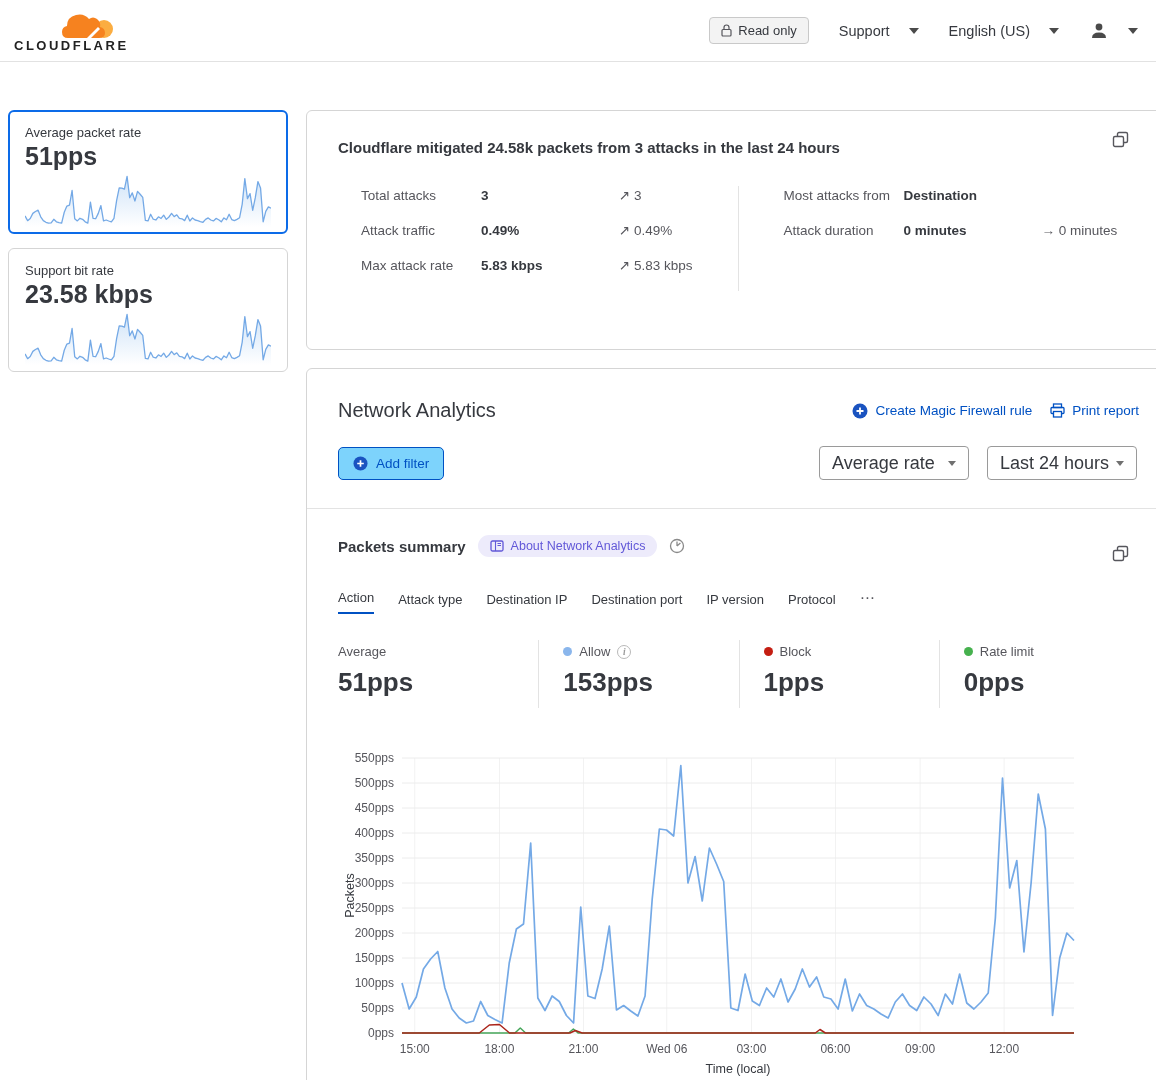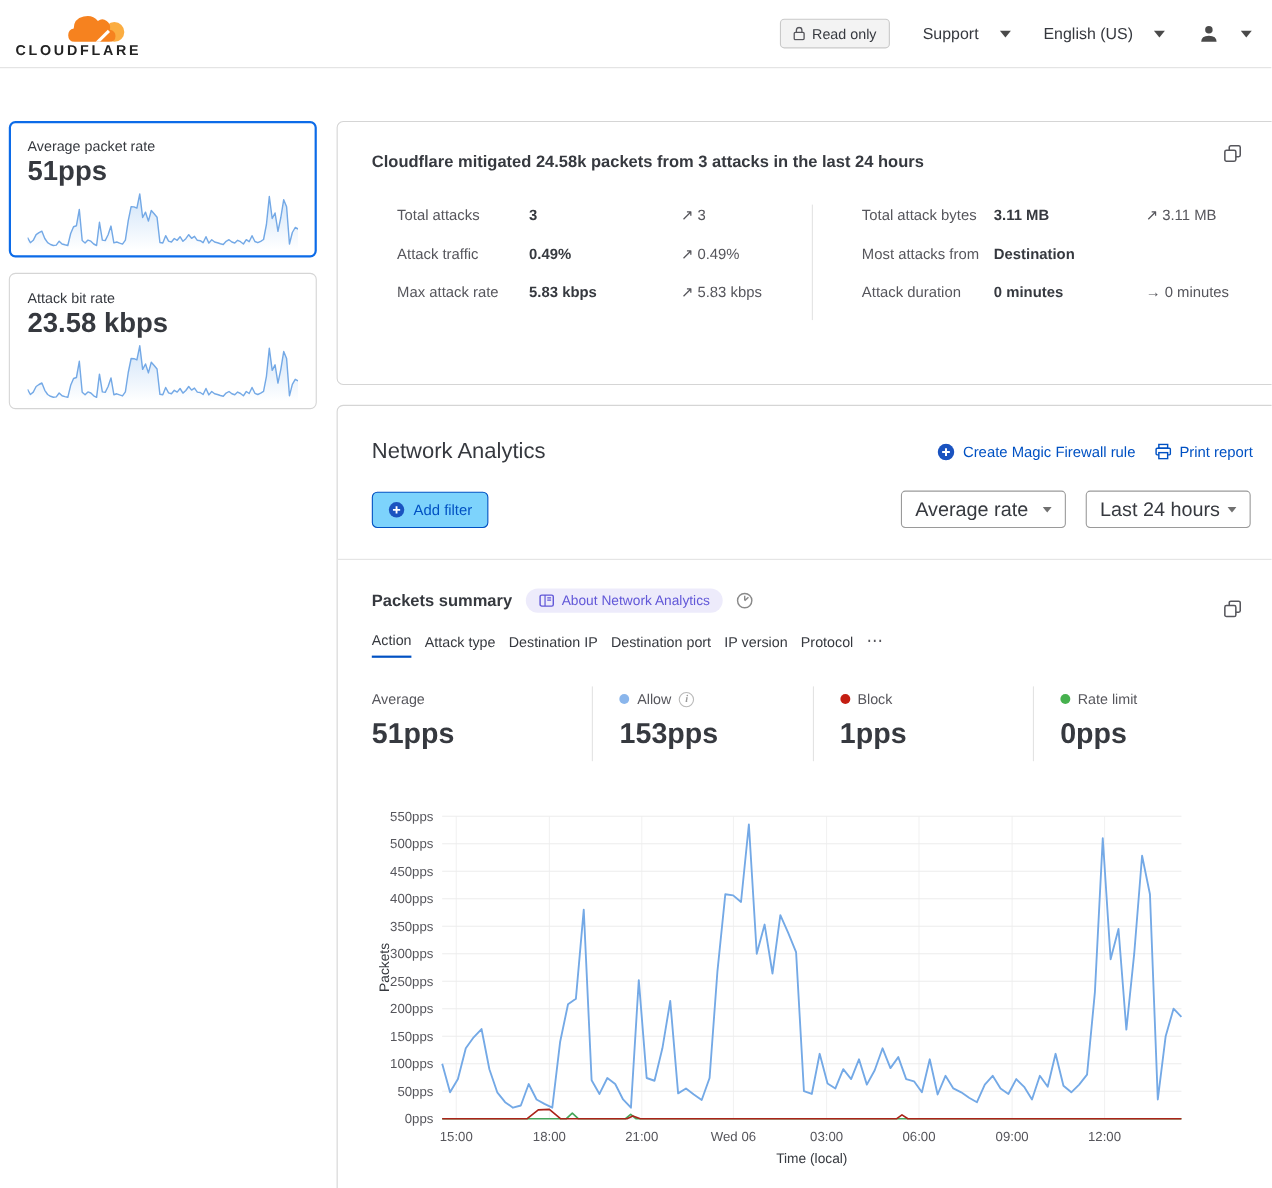--- a/index.html
+++ b/index.html
@@ -63,21 +63,21 @@
   .select-caret { width:0; height:0; border-left:4.5px solid transparent; border-right:4.5px solid transparent;
     border-top:5.5px solid #707070; }
 
   
   .pk-section { padding:26px 28px 0 31px; position:relative; }
   .pk-title-row { display:flex; align-items:center; gap:12px; }
   .pk-title { font-size:15px; font-weight:bold; color:#36393f; }
   .about-pill { display:flex; align-items:center; gap:7px; background:#edebfb; color:#6258d8;
     border-radius:13px; padding:4px 12px; font-size:12.5px; cursor:pointer; }
   .pk-copy { top:36px; }
-  .tabs { display:flex; gap:12px; margin-top:16px; align-items:flex-end; }
+  .tabs { display:flex; gap:24px; margin-top:32px; align-items:flex-end; }
   .tab { font-size:13px; color:#36393f; padding-bottom:7px; cursor:pointer; }
   .tab.active { border-bottom:2px solid #0051c3; }
   .tab-more { font-size:15px; color:#56565c; letter-spacing:1px; padding-bottom:7px; cursor:pointer; }
 
   .stats-row { display:grid; grid-template-columns:1fr 1fr 1fr 1fr; margin-top:26px; }
   .stat-cell { padding:4px 0 10px 0; }
   .stat-cell + .stat-cell { border-left:1px solid #e3e3e3; padding-left:24px; }
   .stat-head { display:flex; align-items:center; gap:7px; font-size:13px; color:#56565c; }
   .dot { width:9px; height:9px; border-radius:50%; display:inline-block; }
   .stat-value { font-size:26px; font-weight:600; color:#36393f; margin-top:8px; }
@@ -137,21 +137,21 @@
             <linearGradient id="sg0" x1="0" y1="0" x2="0" y2="1">
               <stop offset="0%" stop-color="#a9cdf3" stop-opacity="0.55"></stop>
               <stop offset="100%" stop-color="#a9cdf3" stop-opacity="0"></stop>
             </linearGradient>
           </defs>
           <polygon points="0,56 0,44.90909090909091 2.617021276595745,49.63636363636363 5.23404255319149,47.45454545454545 7.8510638297872335,42.36363636363637 10.46808510638298,40.54545454545455 13.085106382978724,39.18181818181818 15.702127659574467,45.81818181818182 18.319148936170212,49.63636363636363 20.93617021276596,51.27272727272727 23.5531914893617,52.18181818181818 26.170212765957448,51.81818181818181 28.78723404255319,48.27272727272727 31.404255319148934,50.81818181818182 34.02127659574468,51.54545454545455 36.638297872340424,52.18181818181818 39.255319148936174,41.27272727272727 41.87234042553192,35.09090909090909 44.48936170212766,34.18181818181819 47.1063829787234,19.454545454545453 49.723404255319146,47.63636363636364 52.340425531914896,49.909090909090914 54.95744680851064,47.27272727272727 57.57446808510638,48.27272727272727 60.191489361702125,50.81818181818182 62.80851063829787,52.18181818181818 65.42553191489361,31.090909090909086 68.04255319148936,47.27272727272727 70.65957446808511,47.72727272727273 73.27659574468085,42.36363636363637 75.8936170212766,34.54545454545455 78.51063829787235,49.81818181818182 81.12765957446808,49 83.74468085106383,50 86.36170212765957,50.909090909090914 88.97872340425532,47.27272727272727 91.59574468085106,29.636363636363633 94.2127659574468,16.909090909090907 96.82978723404256,17.090909090909093 99.44680851063829,18.181818181818183 102.06382978723404,5.3636363636363615 104.68085106382979,26.72727272727273 107.29787234042554,21.909090909090907 109.91489361702128,30 112.53191489361701,20.363636363636363 115.14893617021276,23.272727272727273 117.76595744680851,26.454545454545453 120.38297872340425,49.45454545454545 123,49.909090909090914 125.61702127659574,43.27272727272727 128.2340425531915,48.18181818181818 130.85106382978722,49 133.46808510638297,45.81818181818182 136.08510638297872,47.45454545454545 138.70212765957447,44.18181818181819 141.31914893617022,48.36363636363636 143.93617021276597,46 146.5531914893617,42.36363636363637 149.17021276595744,45.63636363636364 151.7872340425532,43.81818181818182 154.40425531914892,47.45454545454545 157.0212765957447,47.81818181818182 159.63829787234042,49.63636363636363 162.25531914893617,44.18181818181819 164.87234042553192,50 167.48936170212767,46.90909090909091 170.10638297872342,49 172.72340425531914,49.63636363636363 175.3404255319149,50.54545454545455 177.95744680851064,51.27272727272727 180.5744680851064,48.36363636363636 183.1914893617021,46.90909090909091 185.8085106382979,49 188.4255319148936,49.909090909090914 191.04255319148936,47.45454545454545 193.6595744680851,48.72727272727273 196.27659574468086,50.81818181818182 198.89361702127658,46.90909090909091 201.51063829787233,48.72727272727273 204.12765957446808,43.27272727272727 206.74468085106383,48.54545454545455 209.36170212765958,49.63636363636363 211.9787234042553,48.36363636363636 214.59574468085108,46.72727272727273 217.2127659574468,33.09090909090909 219.82978723404256,7.636363636363638 222.4468085106383,27.63636363636364 225.06382978723403,22.636363636363633 227.68085106382978,39.27272727272727 230.29787234042553,26.72727272727273 232.91489361702128,10.545454545454543 235.53191489361703,16.909090909090907 238.14893617021278,50.81818181818182 240.7659574468085,40.36363636363637 243.38297872340428,35.81818181818181 246,37.18181818181818 246,56" fill="url(#sg0)" stroke="none"></polygon>
           <polyline points="0,44.90909090909091 2.617021276595745,49.63636363636363 5.23404255319149,47.45454545454545 7.8510638297872335,42.36363636363637 10.46808510638298,40.54545454545455 13.085106382978724,39.18181818181818 15.702127659574467,45.81818181818182 18.319148936170212,49.63636363636363 20.93617021276596,51.27272727272727 23.5531914893617,52.18181818181818 26.170212765957448,51.81818181818181 28.78723404255319,48.27272727272727 31.404255319148934,50.81818181818182 34.02127659574468,51.54545454545455 36.638297872340424,52.18181818181818 39.255319148936174,41.27272727272727 41.87234042553192,35.09090909090909 44.48936170212766,34.18181818181819 47.1063829787234,19.454545454545453 49.723404255319146,47.63636363636364 52.340425531914896,49.909090909090914 54.95744680851064,47.27272727272727 57.57446808510638,48.27272727272727 60.191489361702125,50.81818181818182 62.80851063829787,52.18181818181818 65.42553191489361,31.090909090909086 68.04255319148936,47.27272727272727 70.65957446808511,47.72727272727273 73.27659574468085,42.36363636363637 75.8936170212766,34.54545454545455 78.51063829787235,49.81818181818182 81.12765957446808,49 83.74468085106383,50 86.36170212765957,50.909090909090914 88.97872340425532,47.27272727272727 91.59574468085106,29.636363636363633 94.2127659574468,16.909090909090907 96.82978723404256,17.090909090909093 99.44680851063829,18.181818181818183 102.06382978723404,5.3636363636363615 104.68085106382979,26.72727272727273 107.29787234042554,21.909090909090907 109.91489361702128,30 112.53191489361701,20.363636363636363 115.14893617021276,23.272727272727273 117.76595744680851,26.454545454545453 120.38297872340425,49.45454545454545 123,49.909090909090914 125.61702127659574,43.27272727272727 128.2340425531915,48.18181818181818 130.85106382978722,49 133.46808510638297,45.81818181818182 136.08510638297872,47.45454545454545 138.70212765957447,44.18181818181819 141.31914893617022,48.36363636363636 143.93617021276597,46 146.5531914893617,42.36363636363637 149.17021276595744,45.63636363636364 151.7872340425532,43.81818181818182 154.40425531914892,47.45454545454545 157.0212765957447,47.81818181818182 159.63829787234042,49.63636363636363 162.25531914893617,44.18181818181819 164.87234042553192,50 167.48936170212767,46.90909090909091 170.10638297872342,49 172.72340425531914,49.63636363636363 175.3404255319149,50.54545454545455 177.95744680851064,51.27272727272727 180.5744680851064,48.36363636363636 183.1914893617021,46.90909090909091 185.8085106382979,49 188.4255319148936,49.909090909090914 191.04255319148936,47.45454545454545 193.6595744680851,48.72727272727273 196.27659574468086,50.81818181818182 198.89361702127658,46.90909090909091 201.51063829787233,48.72727272727273 204.12765957446808,43.27272727272727 206.74468085106383,48.54545454545455 209.36170212765958,49.63636363636363 211.9787234042553,48.36363636363636 214.59574468085108,46.72727272727273 217.2127659574468,33.09090909090909 219.82978723404256,7.636363636363638 222.4468085106383,27.63636363636364 225.06382978723403,22.636363636363633 227.68085106382978,39.27272727272727 230.29787234042553,26.72727272727273 232.91489361702128,10.545454545454543 235.53191489361703,16.909090909090907 238.14893617021278,50.81818181818182 240.7659574468085,40.36363636363637 243.38297872340428,35.81818181818181 246,37.18181818181818" fill="none" stroke="#74a9e6" stroke-width="1.3" stroke-linejoin="round"></polyline>
         </svg>
     </div>
     <div class="mini-card">
-      <div class="mini-label">Attack bit rate</div>
+      <div class="mini-label">Support bit rate</div>
       <div class="mini-value">23.58 kbps</div>
       <svg class="spark" width="246" height="58">
           <defs>
             <linearGradient id="sg1" x1="0" y1="0" x2="0" y2="1">
               <stop offset="0%" stop-color="#a9cdf3" stop-opacity="0.55"></stop>
               <stop offset="100%" stop-color="#a9cdf3" stop-opacity="0"></stop>
             </linearGradient>
           </defs>
           <polygon points="0,56 0,44.90909090909091 2.617021276595745,49.63636363636363 5.23404255319149,47.45454545454545 7.8510638297872335,42.36363636363637 10.46808510638298,40.54545454545455 13.085106382978724,39.18181818181818 15.702127659574467,45.81818181818182 18.319148936170212,49.63636363636363 20.93617021276596,51.27272727272727 23.5531914893617,52.18181818181818 26.170212765957448,51.81818181818181 28.78723404255319,48.27272727272727 31.404255319148934,50.81818181818182 34.02127659574468,51.54545454545455 36.638297872340424,52.18181818181818 39.255319148936174,41.27272727272727 41.87234042553192,35.09090909090909 44.48936170212766,34.18181818181819 47.1063829787234,19.454545454545453 49.723404255319146,47.63636363636364 52.340425531914896,49.909090909090914 54.95744680851064,47.27272727272727 57.57446808510638,48.27272727272727 60.191489361702125,50.81818181818182 62.80851063829787,52.18181818181818 65.42553191489361,31.090909090909086 68.04255319148936,47.27272727272727 70.65957446808511,47.72727272727273 73.27659574468085,42.36363636363637 75.8936170212766,34.54545454545455 78.51063829787235,49.81818181818182 81.12765957446808,49 83.74468085106383,50 86.36170212765957,50.909090909090914 88.97872340425532,47.27272727272727 91.59574468085106,29.636363636363633 94.2127659574468,16.909090909090907 96.82978723404256,17.090909090909093 99.44680851063829,18.181818181818183 102.06382978723404,5.3636363636363615 104.68085106382979,26.72727272727273 107.29787234042554,21.909090909090907 109.91489361702128,30 112.53191489361701,20.363636363636363 115.14893617021276,23.272727272727273 117.76595744680851,26.454545454545453 120.38297872340425,49.45454545454545 123,49.909090909090914 125.61702127659574,43.27272727272727 128.2340425531915,48.18181818181818 130.85106382978722,49 133.46808510638297,45.81818181818182 136.08510638297872,47.45454545454545 138.70212765957447,44.18181818181819 141.31914893617022,48.36363636363636 143.93617021276597,46 146.5531914893617,42.36363636363637 149.17021276595744,45.63636363636364 151.7872340425532,43.81818181818182 154.40425531914892,47.45454545454545 157.0212765957447,47.81818181818182 159.63829787234042,49.63636363636363 162.25531914893617,44.18181818181819 164.87234042553192,50 167.48936170212767,46.90909090909091 170.10638297872342,49 172.72340425531914,49.63636363636363 175.3404255319149,50.54545454545455 177.95744680851064,51.27272727272727 180.5744680851064,48.36363636363636 183.1914893617021,46.90909090909091 185.8085106382979,49 188.4255319148936,49.909090909090914 191.04255319148936,47.45454545454545 193.6595744680851,48.72727272727273 196.27659574468086,50.81818181818182 198.89361702127658,46.90909090909091 201.51063829787233,48.72727272727273 204.12765957446808,43.27272727272727 206.74468085106383,48.54545454545455 209.36170212765958,49.63636363636363 211.9787234042553,48.36363636363636 214.59574468085108,46.72727272727273 217.2127659574468,33.09090909090909 219.82978723404256,7.636363636363638 222.4468085106383,27.63636363636364 225.06382978723403,22.636363636363633 227.68085106382978,39.27272727272727 230.29787234042553,26.72727272727273 232.91489361702128,10.545454545454543 235.53191489361703,16.909090909090907 238.14893617021278,50.81818181818182 240.7659574468085,40.36363636363637 243.38297872340428,35.81818181818181 246,37.18181818181818 246,56" fill="url(#sg1)" stroke="none"></polygon>
           <polyline points="0,44.90909090909091 2.617021276595745,49.63636363636363 5.23404255319149,47.45454545454545 7.8510638297872335,42.36363636363637 10.46808510638298,40.54545454545455 13.085106382978724,39.18181818181818 15.702127659574467,45.81818181818182 18.319148936170212,49.63636363636363 20.93617021276596,51.27272727272727 23.5531914893617,52.18181818181818 26.170212765957448,51.81818181818181 28.78723404255319,48.27272727272727 31.404255319148934,50.81818181818182 34.02127659574468,51.54545454545455 36.638297872340424,52.18181818181818 39.255319148936174,41.27272727272727 41.87234042553192,35.09090909090909 44.48936170212766,34.18181818181819 47.1063829787234,19.454545454545453 49.723404255319146,47.63636363636364 52.340425531914896,49.909090909090914 54.95744680851064,47.27272727272727 57.57446808510638,48.27272727272727 60.191489361702125,50.81818181818182 62.80851063829787,52.18181818181818 65.42553191489361,31.090909090909086 68.04255319148936,47.27272727272727 70.65957446808511,47.72727272727273 73.27659574468085,42.36363636363637 75.8936170212766,34.54545454545455 78.51063829787235,49.81818181818182 81.12765957446808,49 83.74468085106383,50 86.36170212765957,50.909090909090914 88.97872340425532,47.27272727272727 91.59574468085106,29.636363636363633 94.2127659574468,16.909090909090907 96.82978723404256,17.090909090909093 99.44680851063829,18.181818181818183 102.06382978723404,5.3636363636363615 104.68085106382979,26.72727272727273 107.29787234042554,21.909090909090907 109.91489361702128,30 112.53191489361701,20.363636363636363 115.14893617021276,23.272727272727273 117.76595744680851,26.454545454545453 120.38297872340425,49.45454545454545 123,49.909090909090914 125.61702127659574,43.27272727272727 128.2340425531915,48.18181818181818 130.85106382978722,49 133.46808510638297,45.81818181818182 136.08510638297872,47.45454545454545 138.70212765957447,44.18181818181819 141.31914893617022,48.36363636363636 143.93617021276597,46 146.5531914893617,42.36363636363637 149.17021276595744,45.63636363636364 151.7872340425532,43.81818181818182 154.40425531914892,47.45454545454545 157.0212765957447,47.81818181818182 159.63829787234042,49.63636363636363 162.25531914893617,44.18181818181819 164.87234042553192,50 167.48936170212767,46.90909090909091 170.10638297872342,49 172.72340425531914,49.63636363636363 175.3404255319149,50.54545454545455 177.95744680851064,51.27272727272727 180.5744680851064,48.36363636363636 183.1914893617021,46.90909090909091 185.8085106382979,49 188.4255319148936,49.909090909090914 191.04255319148936,47.45454545454545 193.6595744680851,48.72727272727273 196.27659574468086,50.81818181818182 198.89361702127658,46.90909090909091 201.51063829787233,48.72727272727273 204.12765957446808,43.27272727272727 206.74468085106383,48.54545454545455 209.36170212765958,49.63636363636363 211.9787234042553,48.36363636363636 214.59574468085108,46.72727272727273 217.2127659574468,33.09090909090909 219.82978723404256,7.636363636363638 222.4468085106383,27.63636363636364 225.06382978723403,22.636363636363633 227.68085106382978,39.27272727272727 230.29787234042553,26.72727272727273 232.91489361702128,10.545454545454543 235.53191489361703,16.909090909090907 238.14893617021278,50.81818181818182 240.7659574468085,40.36363636363637 243.38297872340428,35.81818181818181 246,37.18181818181818" fill="none" stroke="#74a9e6" stroke-width="1.3" stroke-linejoin="round"></polyline>
@@ -179,25 +179,20 @@
             <span class="sum-value">0.49%</span>
             <span class="sum-delta">↗ 0.49%</span>
           </div>
           <div class="sum-row">
             <span class="sum-label">Max attack rate</span>
             <span class="sum-value">5.83 kbps</span>
             <span class="sum-delta">↗ 5.83 kbps</span>
           </div>
         </div>
         <div class="sum-col right">
-          <div class="sum-row">
-            <span class="sum-label">Total attack bytes</span>
-            <span class="sum-value">3.11 MB</span>
-            <span class="sum-delta">↗ 3.11 MB</span>
-          </div>
           <div class="sum-row">
             <span class="sum-label">Most attacks from</span>
             <span class="sum-value">Destination</span>
             <span class="sum-delta"></span>
           </div>
           <div class="sum-row">
             <span class="sum-label">Attack duration</span>
             <span class="sum-value">0 minutes</span>
             <span class="sum-delta">→ 0 minutes</span>
           </div>

